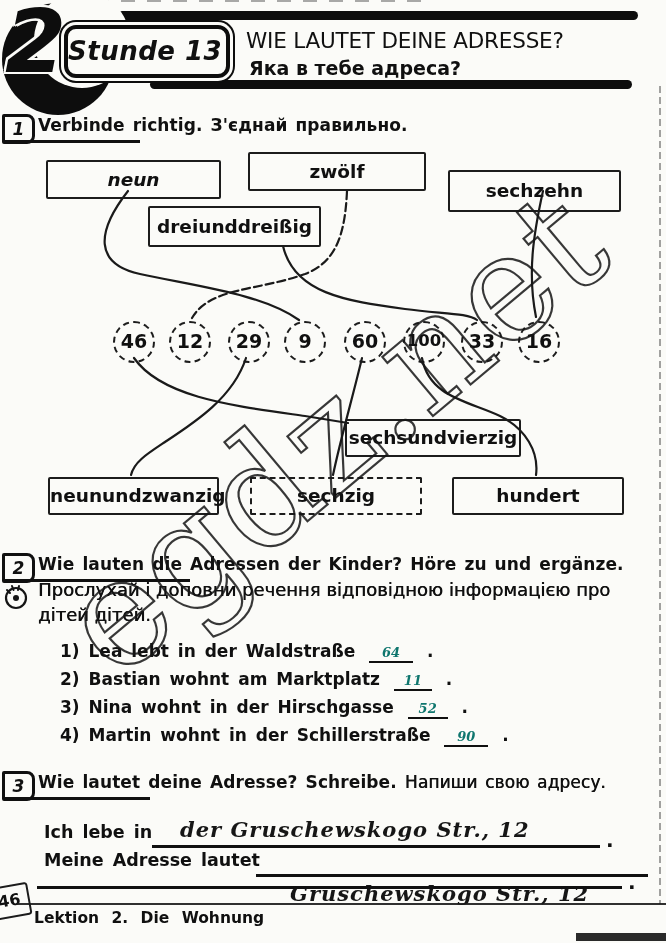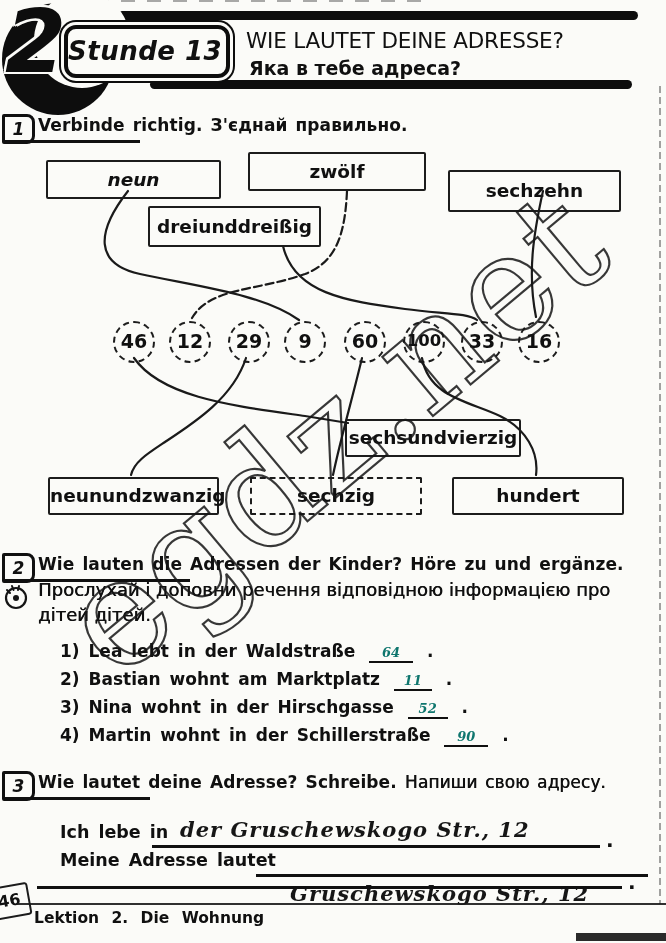--- a/index.html
+++ b/index.html
@@ -30,21 +30,21 @@
   .ncircle{position:absolute;width:38px;height:38px;border:2px dashed #1c1c1c;border-radius:50%;
            text-align:center;line-height:36px;font-size:19px;font-weight:bold;z-index:2;background:transparent;}
   .ncircle.wide{font-size:16.5px;}
   .overlay{position:absolute;left:0;top:0;width:666px;height:943px;z-index:4;pointer-events:none;}
   
   .sent{position:absolute;left:60px;white-space:nowrap;font-size:17px;font-weight:bold;word-spacing:3px;}
   .ans{display:inline-block;border-bottom:2.5px solid #101010;text-align:center;margin:0 5px;vertical-align:baseline;}
   .hand{font-family:"DejaVu Serif",serif;font-style:italic;font-weight:bold;font-size:13px;color:#0f766e;}
   .audio-icon{position:absolute;left:2px;top:583px;}
   
-  .wlabel{position:absolute;left:60px;font-size:17.5px;font-weight:bold;word-spacing:3px;white-space:nowrap;}
+  .wlabel{position:absolute;left:44px;font-size:17.5px;font-weight:bold;word-spacing:3px;white-space:nowrap;}
   .wline{position:absolute;height:2.5px;background:#101010;}
   .hand-big{position:absolute;font-family:"DejaVu Serif",serif;font-style:italic;font-weight:bold;
             font-size:21px;color:#161616;white-space:nowrap;letter-spacing:1px;}
   .dot{position:absolute;font-size:20px;font-weight:bold;}
   
   .pagebox{position:absolute;left:-11px;top:885px;width:37px;height:29px;border:2.5px solid #1c1c1c;border-radius:3px;
            transform:rotate(-10deg);text-align:center;line-height:28px;font-size:16px;font-weight:bold;background:#fbfbf8;}
   .footrule{position:absolute;left:16px;top:903px;width:650px;height:2px;background:#1a1a1a;opacity:.9;}
   .footline{position:absolute;left:34px;top:909px;font-size:15.5px;font-weight:bold;word-spacing:7px;}
   .cornerbar{position:absolute;left:576px;top:933px;width:90px;height:8px;background:#2a2a2a;}

